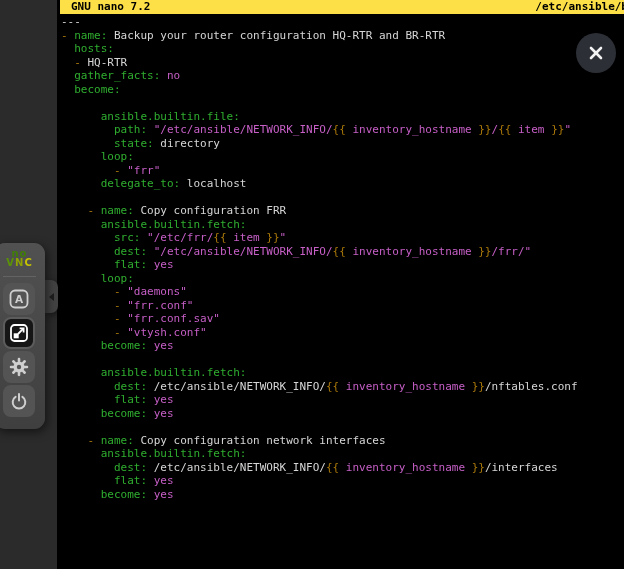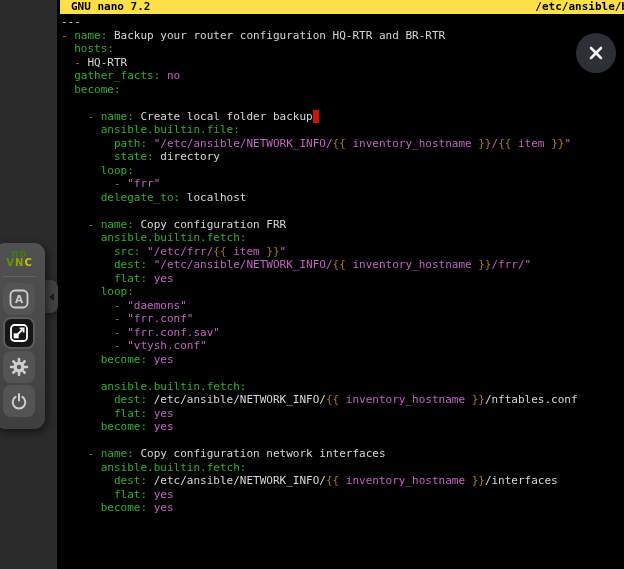--- a/index.html
+++ b/index.html
@@ -92,21 +92,20 @@
     <span class="file">/etc/ansible/b</span>
   </div>
   <div class="editor">
       <div class="line"><span class="seg-p">---</span></div>
       <div class="line"><span class="seg-d">- </span><span class="seg-k">name:</span><span class="seg-p"> Backup your router configuration HQ-RTR and BR-RTR</span></div>
       <div class="line"><span class="seg-p">  </span><span class="seg-k">hosts:</span></div>
       <div class="line"><span class="seg-p">  </span><span class="seg-d">- </span><span class="seg-p">HQ-RTR</span></div>
       <div class="line"><span class="seg-p">  </span><span class="seg-k">gather_facts:</span><span class="seg-p"> </span><span class="seg-s">no</span></div>
       <div class="line"><span class="seg-p">  </span><span class="seg-k">become:</span></div>
       <div class="line"></div>
-      <div class="line"><span class="seg-p">    </span><span class="seg-d">- </span><span class="seg-k">name:</span><span class="seg-p"> Create local folder backup</span><span class="cursor"> </span></div>
       <div class="line"><span class="seg-p">      </span><span class="seg-k">ansible.builtin.file:</span></div>
       <div class="line"><span class="seg-p">        </span><span class="seg-k">path:</span><span class="seg-p"> </span><span class="seg-s">"/etc/ansible/NETWORK_INFO/</span><span class="seg-d">{{</span><span class="seg-s"> inventory_hostname </span><span class="seg-d">}}</span><span class="seg-s">/</span><span class="seg-d">{{</span><span class="seg-s"> item </span><span class="seg-d">}}</span><span class="seg-s">"</span></div>
       <div class="line"><span class="seg-p">        </span><span class="seg-k">state:</span><span class="seg-p"> directory</span></div>
       <div class="line"><span class="seg-p">      </span><span class="seg-k">loop:</span></div>
       <div class="line"><span class="seg-p">        </span><span class="seg-d">- </span><span class="seg-s">"frr"</span></div>
       <div class="line"><span class="seg-p">      </span><span class="seg-k">delegate_to:</span><span class="seg-p"> localhost</span></div>
       <div class="line"></div>
       <div class="line"><span class="seg-p">    </span><span class="seg-d">- </span><span class="seg-k">name:</span><span class="seg-p"> Copy configuration FRR</span></div>
       <div class="line"><span class="seg-p">      </span><span class="seg-k">ansible.builtin.fetch:</span></div>
       <div class="line"><span class="seg-p">        </span><span class="seg-k">src:</span><span class="seg-p"> </span><span class="seg-s">"/etc/frr/</span><span class="seg-d">{{</span><span class="seg-s"> item </span><span class="seg-d">}}</span><span class="seg-s">"</span></div>

